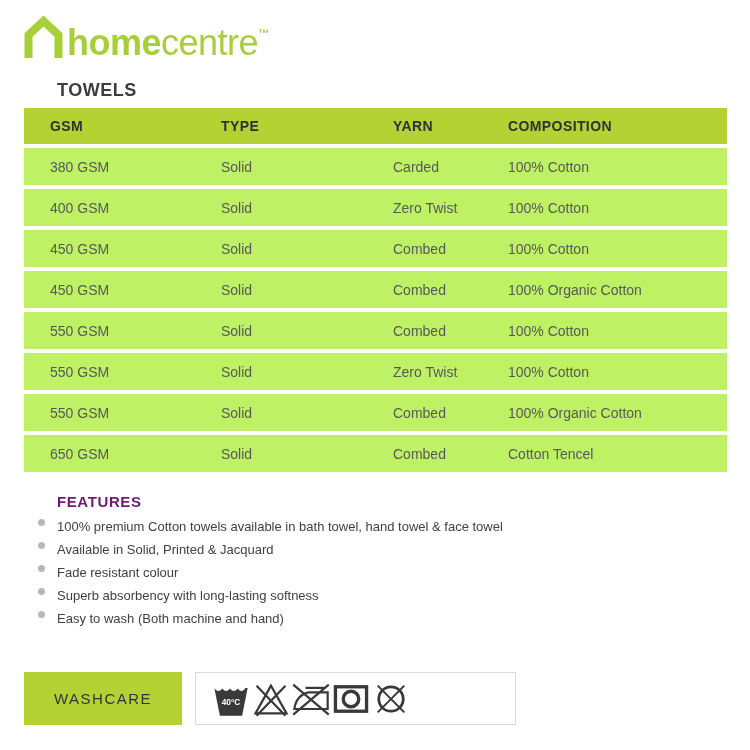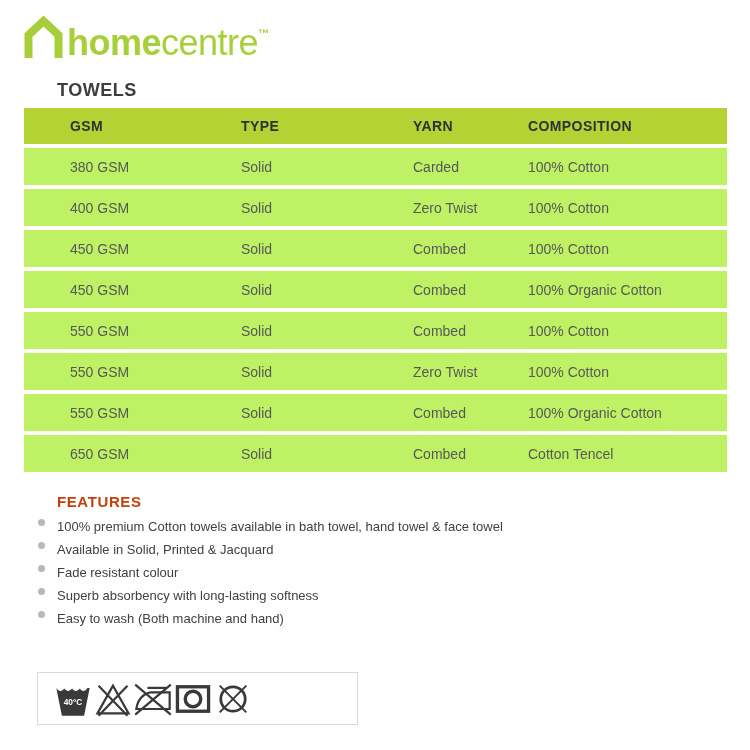--- a/index.html
+++ b/index.html
@@ -13,27 +13,27 @@
   .logo-text{font-size:36px;line-height:40px;color:#a7cf3a;letter-spacing:-0.5px;}
   .logo-bold{font-weight:bold;}
   .logo-light{font-weight:normal;}
   .logo-tm{font-size:11px;vertical-align:18px;font-weight:bold;letter-spacing:0;}
   
   .page-title{position:absolute;left:57px;top:80px;font-size:18px;font-weight:bold;
     color:#3d3d3f;letter-spacing:0.5px;}
   
   .spec-table{position:absolute;left:24px;top:108px;width:703px;}
   .grid-row{display:grid;grid-template-columns:171px 172px 115px 1fr;
-    align-items:center;padding-left:46px;box-sizing:border-box;}
+    align-items:center;padding-left:26px;box-sizing:border-box;}
   .thead{height:36px;background:#b4d234;color:#303032;font-size:14px;
     font-weight:bold;letter-spacing:0.4px;}
   .trow{height:37px;background:#bef264;margin-top:4px;color:#57585a;font-size:14px;}
   
   .features-title{position:absolute;left:57px;top:493px;font-size:15px;
-    font-weight:bold;color:#c2410c;letter-spacing:0.6px;}
+    font-weight:bold;color:#701a75;letter-spacing:0.6px;}
   .features-list{position:absolute;left:38px;top:519px;}
   .feature-item{display:flex;height:23px;}
   .bullet{width:7px;height:7px;border-radius:50%;background:#b7b8ba;
     margin-right:12px;flex:0 0 auto;}
   .feature-text{font-size:13px;color:#414042;}
   
   .washcare{position:absolute;left:24px;top:672px;display:flex;}
   .washcare-btn{width:158px;height:53px;background:#b4d234;display:flex;
     align-items:center;justify-content:center;font-size:15px;color:#333437;
     letter-spacing:1.5px;}
@@ -133,20 +133,21 @@
     <span class="bullet"></span>
     <span class="feature-text">Superb absorbency with long-lasting softness</span>
   </div>
   <div class="feature-item">
     <span class="bullet"></span>
     <span class="feature-text">Easy to wash (Both machine and hand)</span>
   </div>
 </div>
 
 <div class="washcare">
+  <div class="washcare-btn">WASHCARE</div>
   <div class="washcare-icons">
 
     <svg class="care-icon" viewBox="0 0 36 36">
       <path d="M3 8 C5 11.5 8 11.5 10.2 8.6 C12 11.5 15 11.5 17.2 8.6 C19 11.5 22 11.5 24.2 8.6 C26 11.5 29 11.5 31 8 L33 8 L28 33 L8 33 L3 8 Z" fill="#39393b" stroke="none"></path>
       <text x="18" y="23" font-size="7.5" font-weight="bold" fill="#ffffff" text-anchor="middle" font-family="Liberation Sans, sans-serif">40°C</text>
     </svg>
 
     <svg class="care-icon" viewBox="0 0 36 36">
       <path d="M18 6 L4 31 L32 31 Z" fill="none" stroke="#39393b" stroke-width="2"></path>
       <line x1="5" y1="6" x2="31" y2="33" stroke="#39393b" stroke-width="2"></line>

